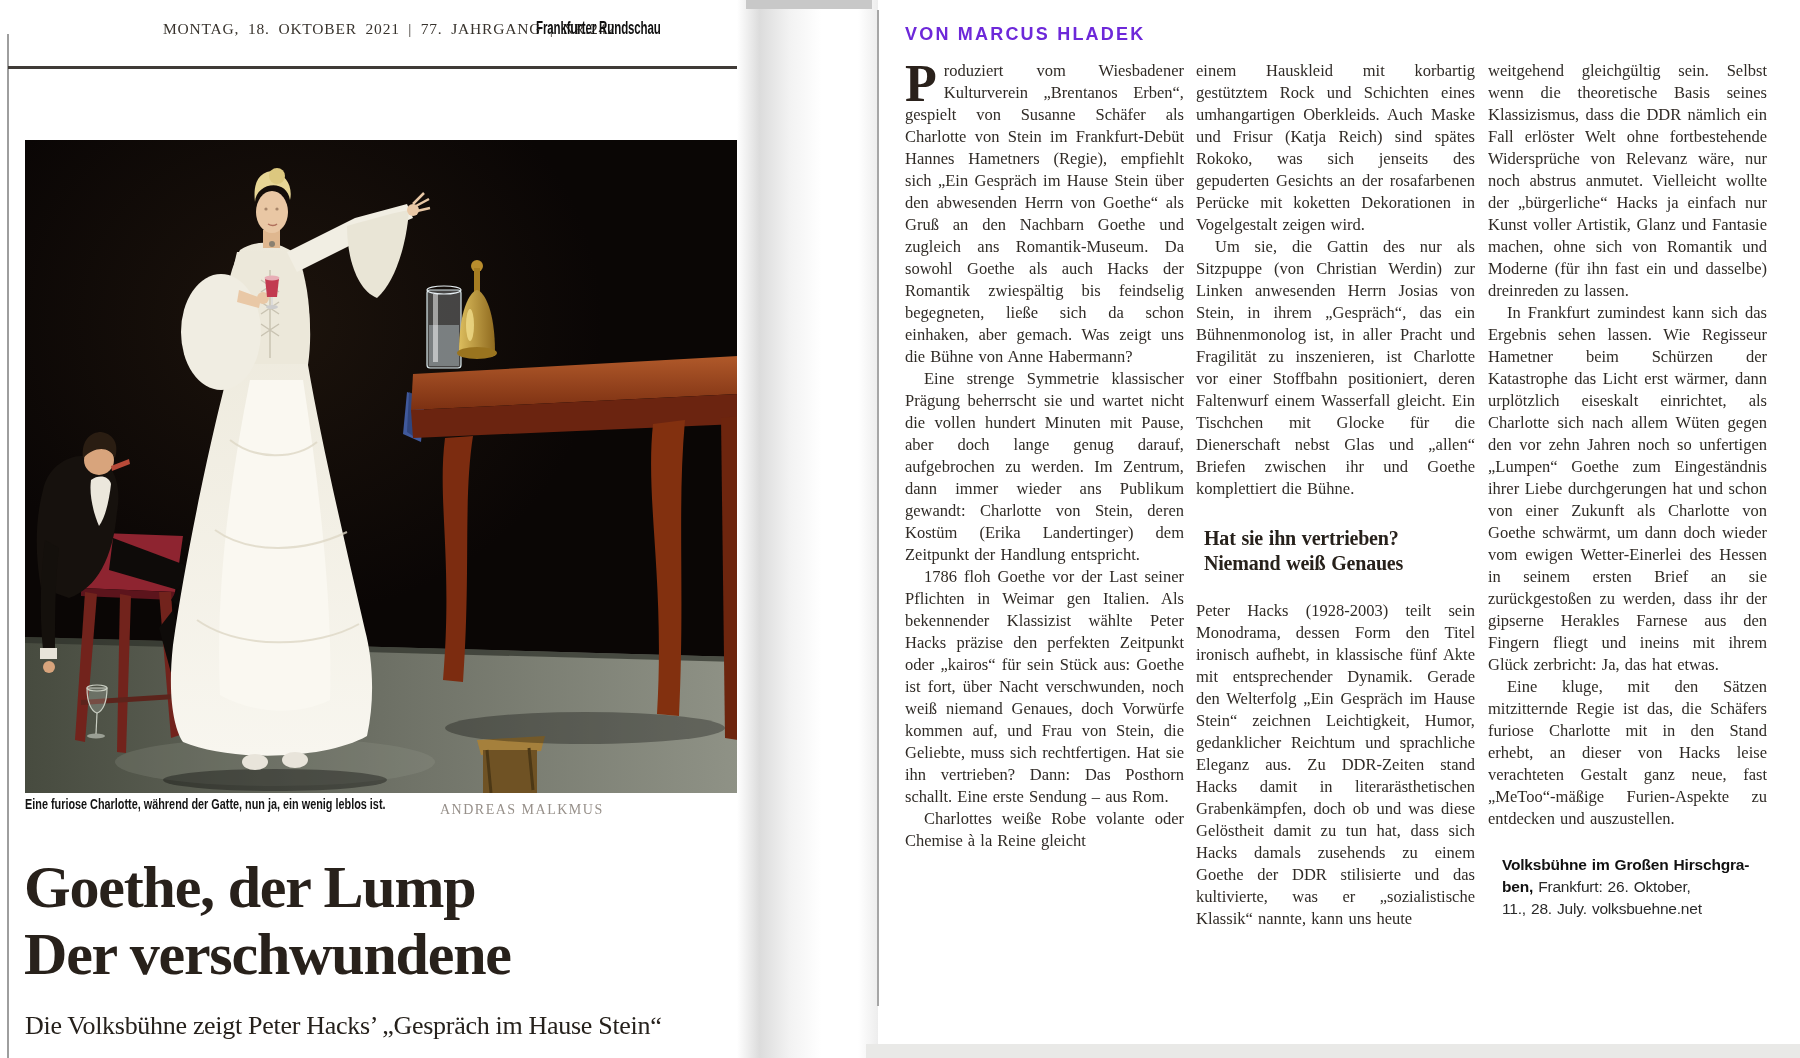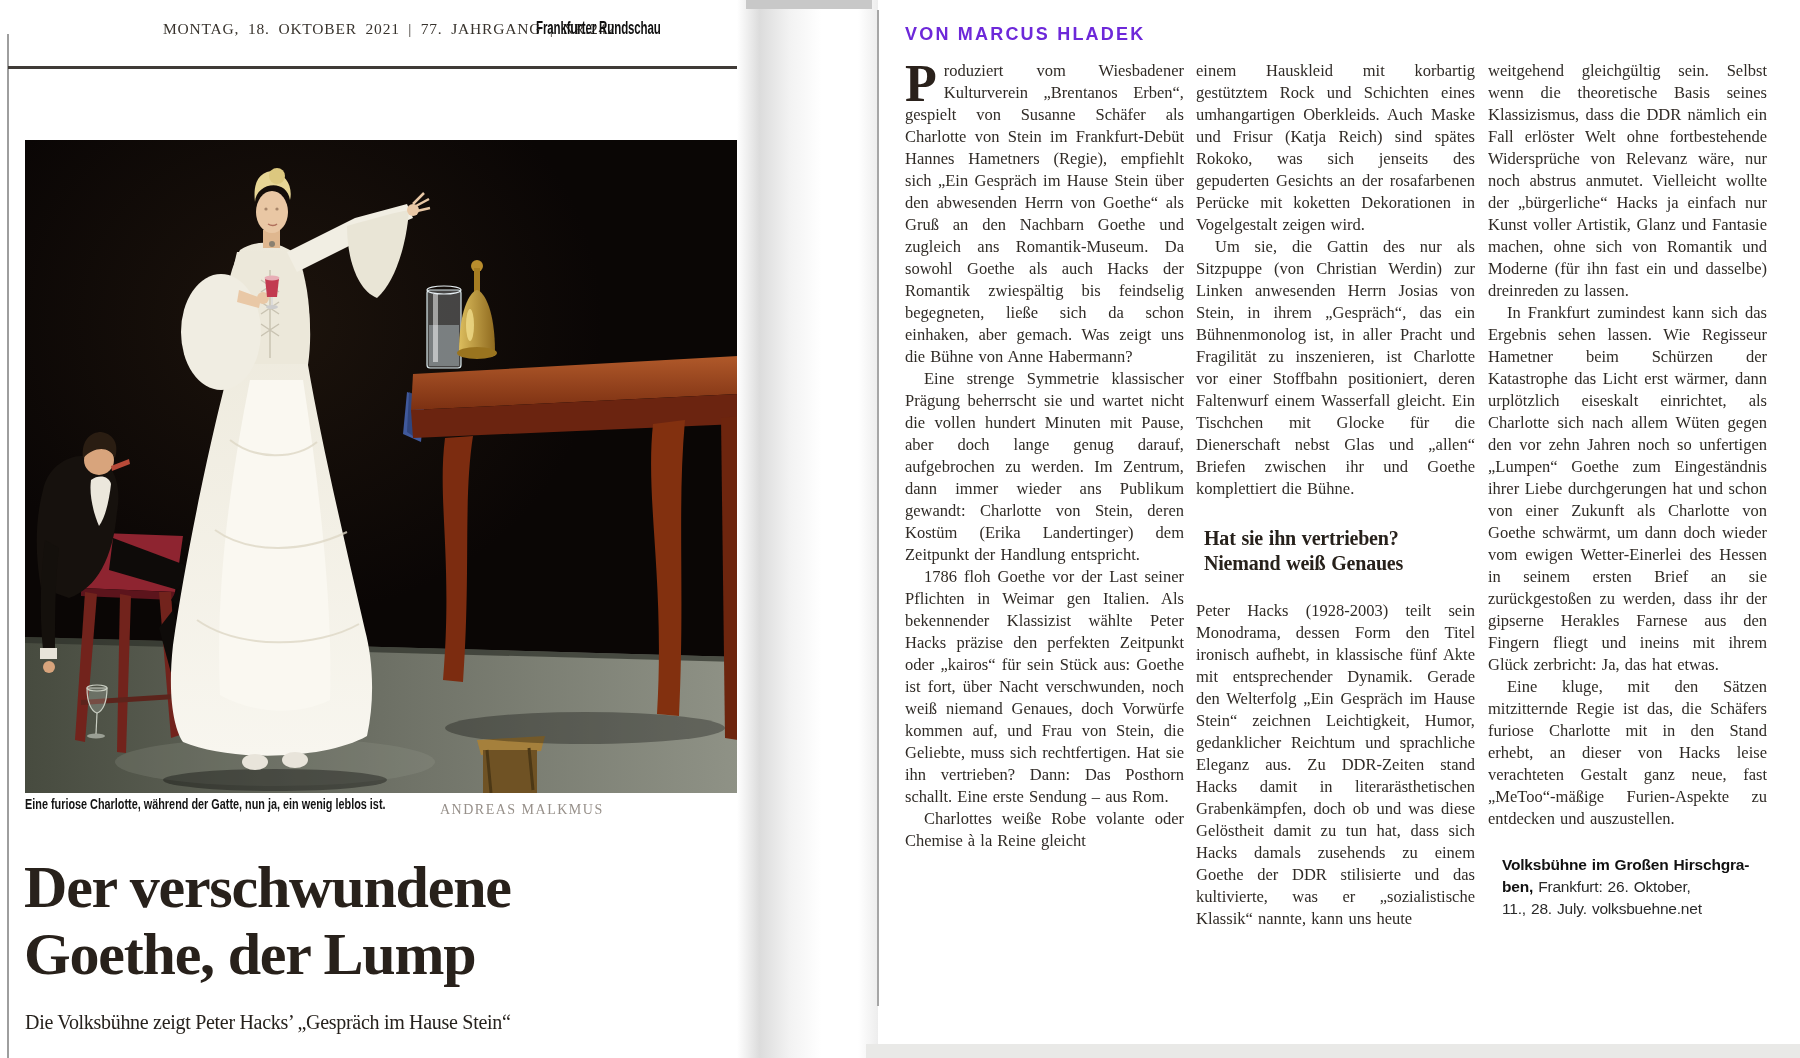--- a/index.html
+++ b/index.html
@@ -32,21 +32,21 @@
   }
   #photo-credit{
     left:440px;top:802px;font-size:14px;letter-spacing:1.5px;color:#97908a;
     white-space:nowrap;
   }
   #headline{
     left:24px;top:854px;font-weight:700;font-size:60px;line-height:67px;
     color:#28211b;letter-spacing:-1.2px;white-space:nowrap;
   }
   #subheadline{
-    left:25px;top:1011px;font-size:20px;color:#26211c;letter-spacing:-.3px;
+    left:25px;top:1011px;font-size:26px;color:#26211c;letter-spacing:-.3px;
     white-space:nowrap;
   }
 
   
   #gutter{
     left:737px;top:0;width:141px;height:1058px;
     background:linear-gradient(90deg,#ffffff 0%,#dcdcdc 16%,#f3f3f3 38%,
                #ffffff 60%,#ffffff 86%,#ededed 100%);
   }
   #gutter-top-notch{left:746px;top:0;width:126px;height:9px;background:#c8c8c8;}
@@ -221,22 +221,22 @@
       <ellipse cx="230" cy="622" rx="13" ry="8" fill="#e8e4da"></ellipse>
       <ellipse cx="270" cy="620" rx="13" ry="8" fill="#e8e4da"></ellipse>
     </g>
   </svg>
 </div>
 
 <div class="abs" id="photo-caption">Eine furiose Charlotte, während der Gatte, nun ja, ein wenig leblos ist.</div>
 <div class="abs" id="photo-credit">ANDREAS MALKMUS</div>
 
 <div class="abs" id="headline">
+  <div>Goethe, der Lump</div>
   <div>Der verschwundene</div>
-  <div>Goethe, der Lump</div>
 </div>
 <div class="abs" id="subheadline">Die Volksbühne zeigt Peter Hacks’ „Gespräch im Hause Stein“</div>
 
 <div class="abs" id="gutter"></div>
 <div class="abs" id="gutter-top-notch"></div>
 <div class="abs" id="right-page-rule"></div>
 <div class="abs" id="bottom-band"></div>
 
 <div class="abs" id="byline">VON MARCUS HLADEK</div>
 

